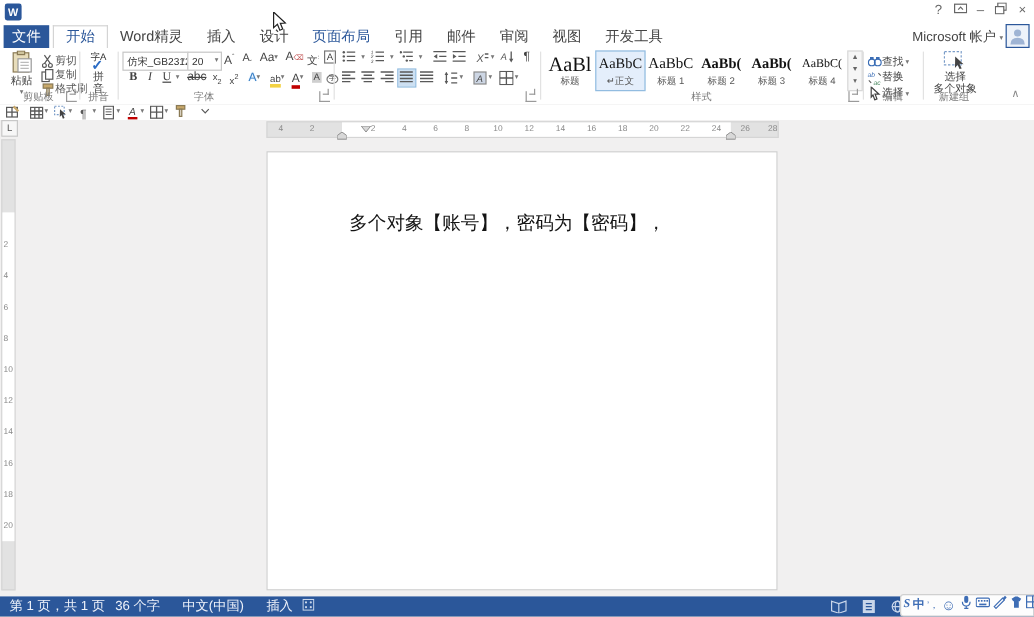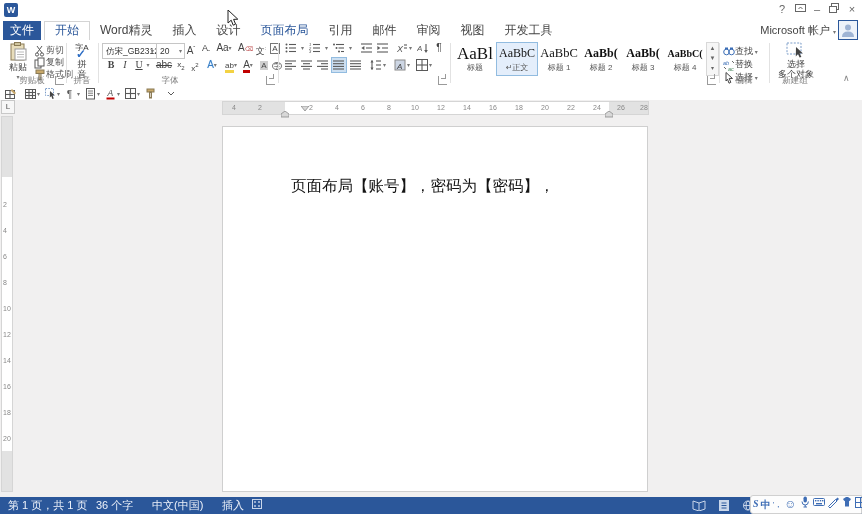--- a/index.html
+++ b/index.html
@@ -306,21 +306,21 @@
         </div>
         <div class="style-card" style="left: 580px; width: 40px;">
           <span class="style-sample" style="font-size: 12px; font-weight: bold;">AaBb(</span>
           <span class="style-name">标题 2</span>
         </div>
         <div class="style-card" style="left: 622px; width: 40px;">
           <span class="style-sample" style="font-size: 12px; font-weight: bold;">AaBb(</span>
           <span class="style-name">标题 3</span>
         </div>
         <div class="style-card" style="left: 664px; width: 40px;">
-          <span class="style-sample" style="font-size: 10px; font-weight: bold; text-align: center;">AaBbC(</span>
+          <span class="style-sample" style="font-size: 10px; font-weight: normal; text-align: center;">AaBbC(</span>
           <span class="style-name">标题 4</span>
         </div>
       </div>
     <div class="styscroll">▲<br>▼<br>▾</div>
     <div class="gsep" style="left:719px;"></div>
 
     <div id="edit-col">
         <div class="editrow" style="top: 5px;"><i class="ic"><svg width="12" height="12" viewBox="0 0 12 12">
               <circle cx="3.5" cy="6" r="2.8" fill="none" stroke="#3a6db5"></circle>
               <circle cx="8.5" cy="6" r="2.8" fill="none" stroke="#3a6db5"></circle>
@@ -348,20 +348,21 @@
       </div>
       <div class="blab"><span>选择</span><br><span>多个对象</span></div>
     </div>
 
     <div class="glabel" style="left:0;width:64px;">剪贴板</div>
     <div class="launcher" style="left:55px;"></div>
     <div class="glabel" style="left:66px;width:32px;">拼音</div>
     <div class="glabel" style="left:80px;width:180px;font-family:Liberation Serif, serif;">字体</div>
     <div class="launcher" style="left:266px;"></div>
     <div class="launcher" style="left:438px;"></div>
+    <div class="glabel" style="left:450px;width:269px;">样式</div>
     <div class="launcher" style="left:707px;"></div>
     <div class="glabel" style="left:719px;width:50px;">编辑</div>
     <div class="glabel" style="left:769px;width:52px;">新建组</div>
     <div class="collapse">∧</div>
   </div>
 
   <div class="qatrow" id="qatrow">
       <span class="qat-btn" style="left: 4px;"><i class="ic"><svg width="12" height="12" viewBox="0 0 12 12">
             <rect x="0.5" y="2.5" width="9" height="8" fill="none" stroke="#595959"></rect>
             <line x1="0.5" y1="6.5" x2="9.5" y2="6.5" stroke="#595959" stroke-width="1.1"></line>
@@ -448,21 +449,21 @@
         <span class="vnum" style="top: 162px;">8</span>
         <span class="vnum" style="top: 188px;">10</span>
         <span class="vnum" style="top: 214px;">12</span>
         <span class="vnum" style="top: 240px;">14</span>
         <span class="vnum" style="top: 266px;">16</span>
         <span class="vnum" style="top: 292px;">18</span>
         <span class="vnum" style="top: 318px;">20</span>
       </div>
     <div class="page">
       <div class="doctext" id="doctext">
-          <div>页面布局【账号】，密码为【密码】，</div>
+          <div>多个对象【账号】，密码为【密码】，</div>
         </div>
     </div>
   </div>
 
   <div class="statusbar">
     <div id="statusleft">
         <span class="stitem" style="left: 8px;">第 1 页，共 1 页</span>
         <span class="stitem" style="left: 96px;">36 个字</span>
         <span class="stitem" style="left: 152px;">中文(中国)</span>
         <span class="stitem" style="left: 222px;">插入</span>

